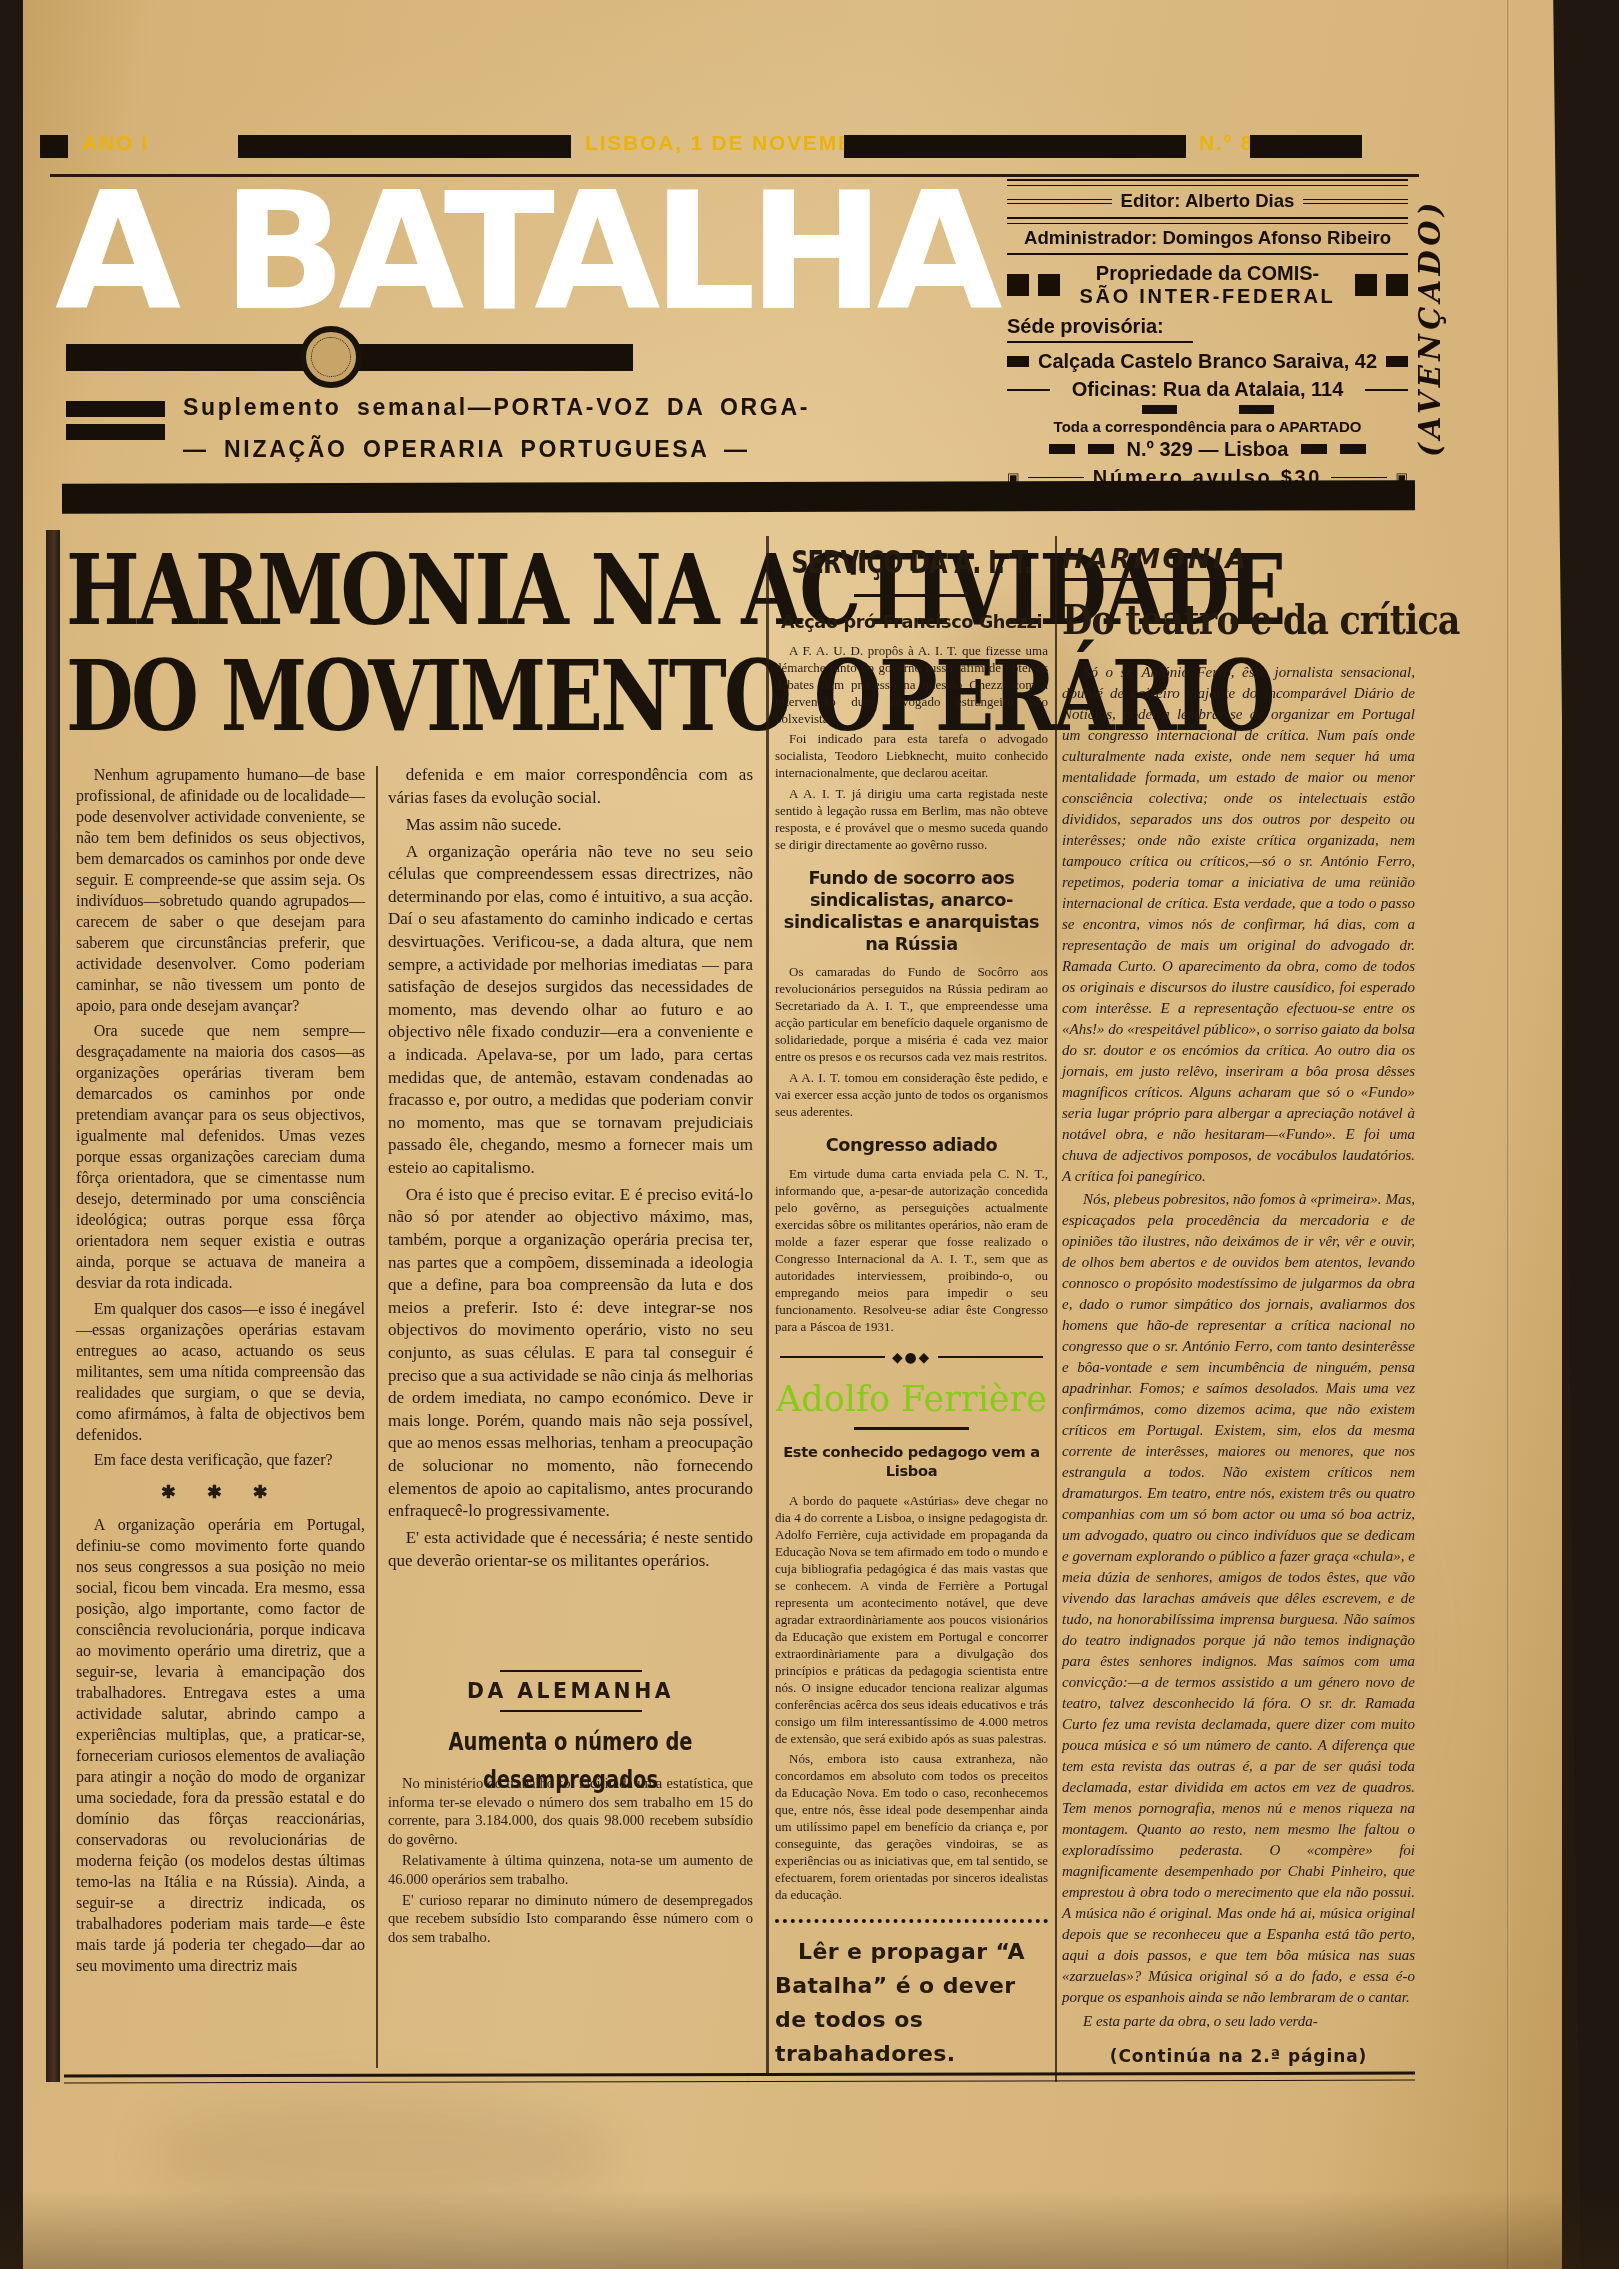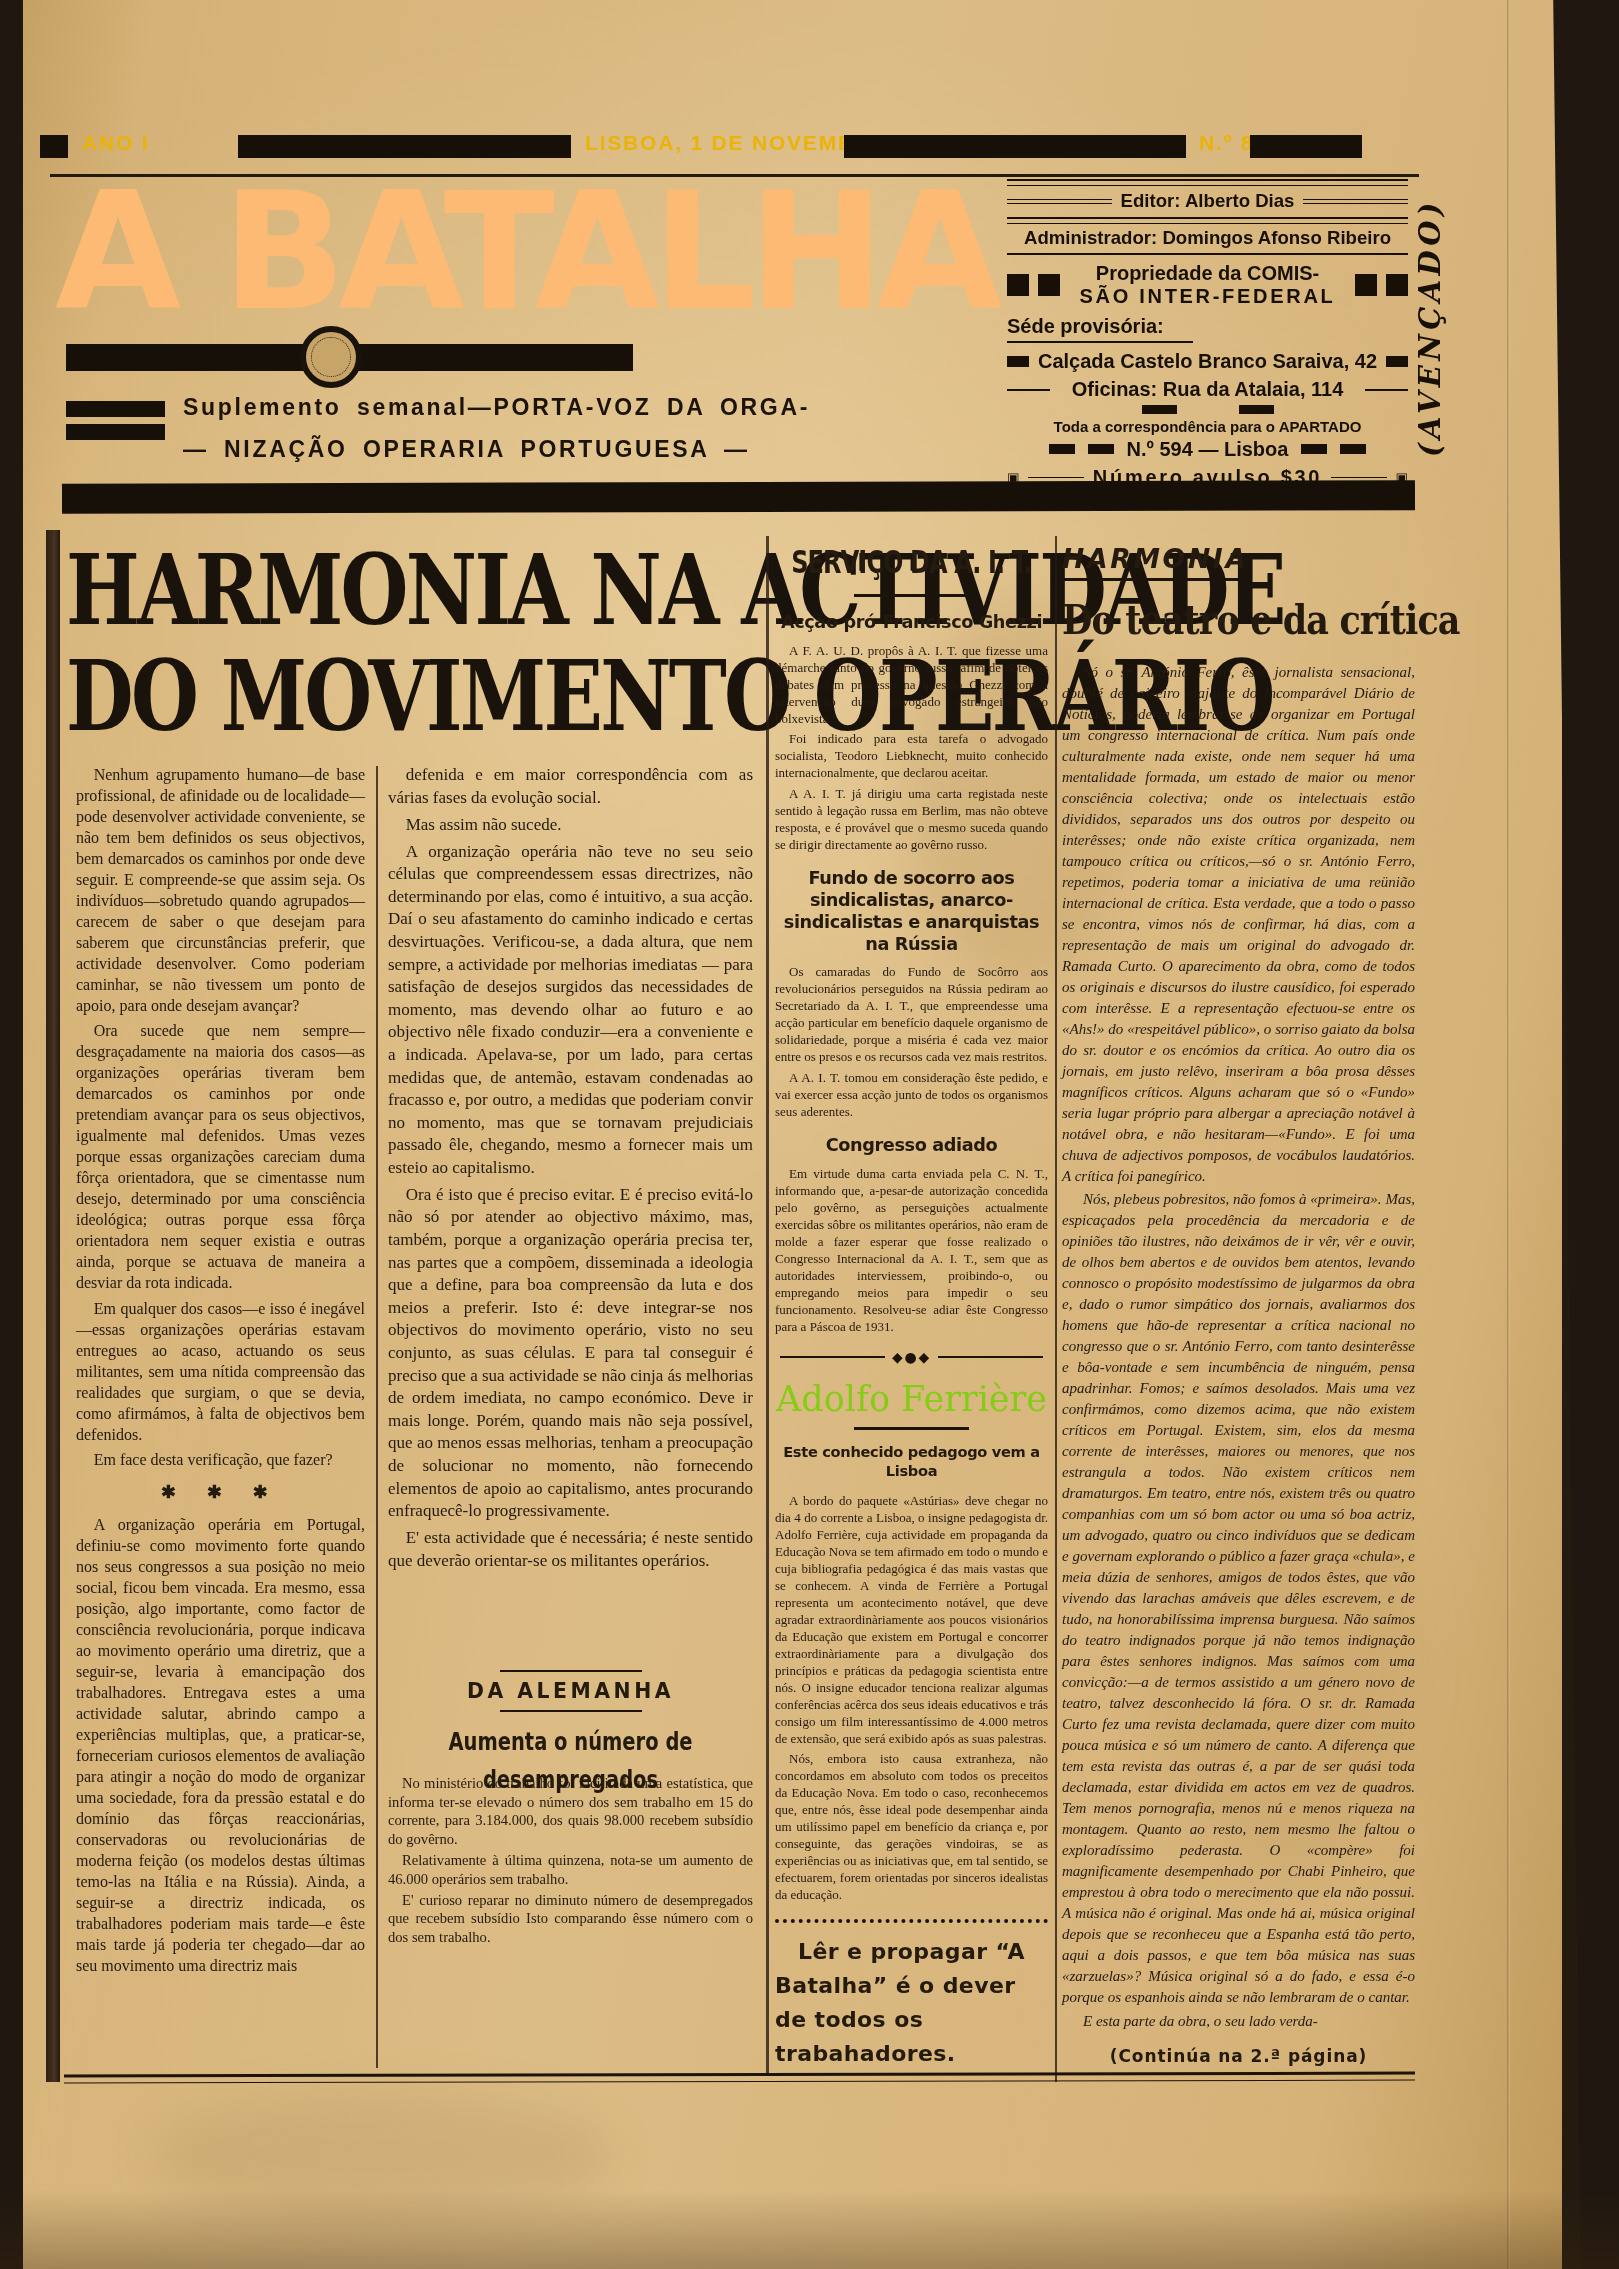--- a/index.html
+++ b/index.html
@@ -18,21 +18,21 @@
 
   .bar { position:absolute; background:#171008; }
   .rule { position:absolute; background:#241a0e; }
   .double-rule { position:absolute; height:8.9px; border-top:3.5px solid #1c130a; border-bottom:1.8px solid #1c130a; }
 
   
   .folio-text { position:absolute; font:700 21px "Liberation Sans", sans-serif; letter-spacing:1.8px; color:#eab308; white-space:nowrap; }
 
   
   #logo { position:absolute; left:55px; top:174px; width:962px; height:170px;
-    font:900 163px/156px "DejaVu Sans", sans-serif; letter-spacing:-8px; color:#fdba74; white-space:nowrap; }
+    font:900 163px/156px "DejaVu Sans", sans-serif; letter-spacing:-8px; color:#ffffff; white-space:nowrap; }
   #seal { position:absolute; left:300px; top:326px; width:62px; height:62px; border-radius:50%;
     border:6.2px solid #1a130c; background:#c7a468; }
   #seal .seal-inner { position:absolute; left:5.3px; top:5.3px; right:5.3px; bottom:5.3px; border-radius:50%;
     border:1.8px dotted #2a1d10; }
   .tagline { position:absolute; font:700 23px "Liberation Sans", sans-serif; letter-spacing:2.7px; word-spacing:6.2px; color:#1c130a; white-space:nowrap; }
   .tagline-block { position:absolute; left:66px; width:99px; height:16px; background:#171008; }
 
   
   #info-box { position:absolute; left:1007px; top:179px; width:401px; color:#181007;
     font-family:"Liberation Sans", sans-serif; }
@@ -167,21 +167,21 @@
       <div class="ib-thin"></div>
     </div>
     <div class="ib-row" style="justify-content:center;gap:62px;margin:3.5px 0;">
       <div class="ib-bar" style="height:9.8px;"></div>
       <div class="ib-bar" style="height:9.8px;"></div>
     </div>
     <div class="ib-text-sm" style="text-align:center;">Toda a correspondência para o APARTADO</div>
     <div class="ib-row" style="justify-content:center;gap:12.4px;margin:2.7px 0;">
       <div class="ib-bar" style="height:10.6px;width:26.6px;"></div>
       <div class="ib-bar" style="height:10.6px;width:26.6px;"></div>
-      <div class="ib-text-md">N.º 594 — Lisboa</div>
+      <div class="ib-text-md">N.º 329 — Lisboa</div>
       <div class="ib-bar" style="height:10.6px;width:26.6px;"></div>
       <div class="ib-bar" style="height:10.6px;width:26.6px;"></div>
     </div>
     <div class="ib-row" style="margin:5.3px 0 7px;">
       <div style="font-size:13.3px;">▣</div>
       <div class="ib-thin" style="flex:1;"></div>
       <div class="ib-text-md" style="letter-spacing:2.7px;">Número avulso $30</div>
       <div class="ib-thin" style="flex:1;"></div>
       <div style="font-size:13.3px;">▣</div>
     </div>

